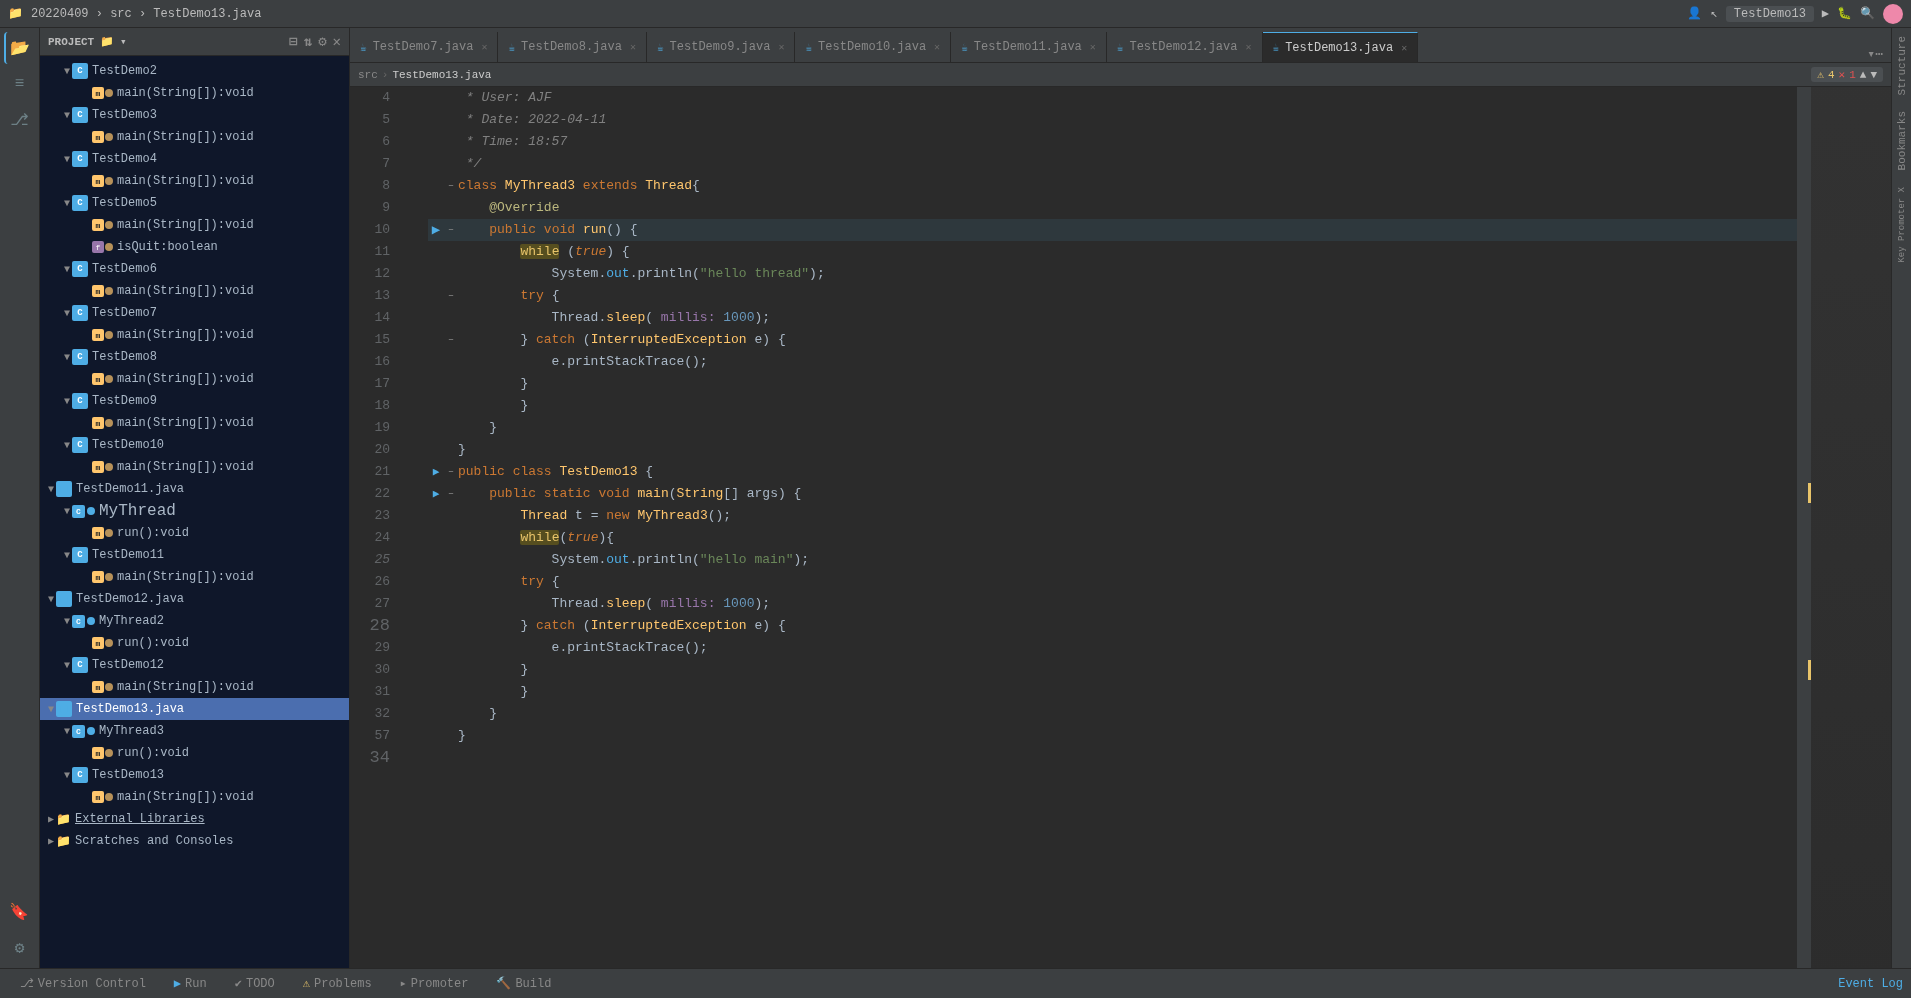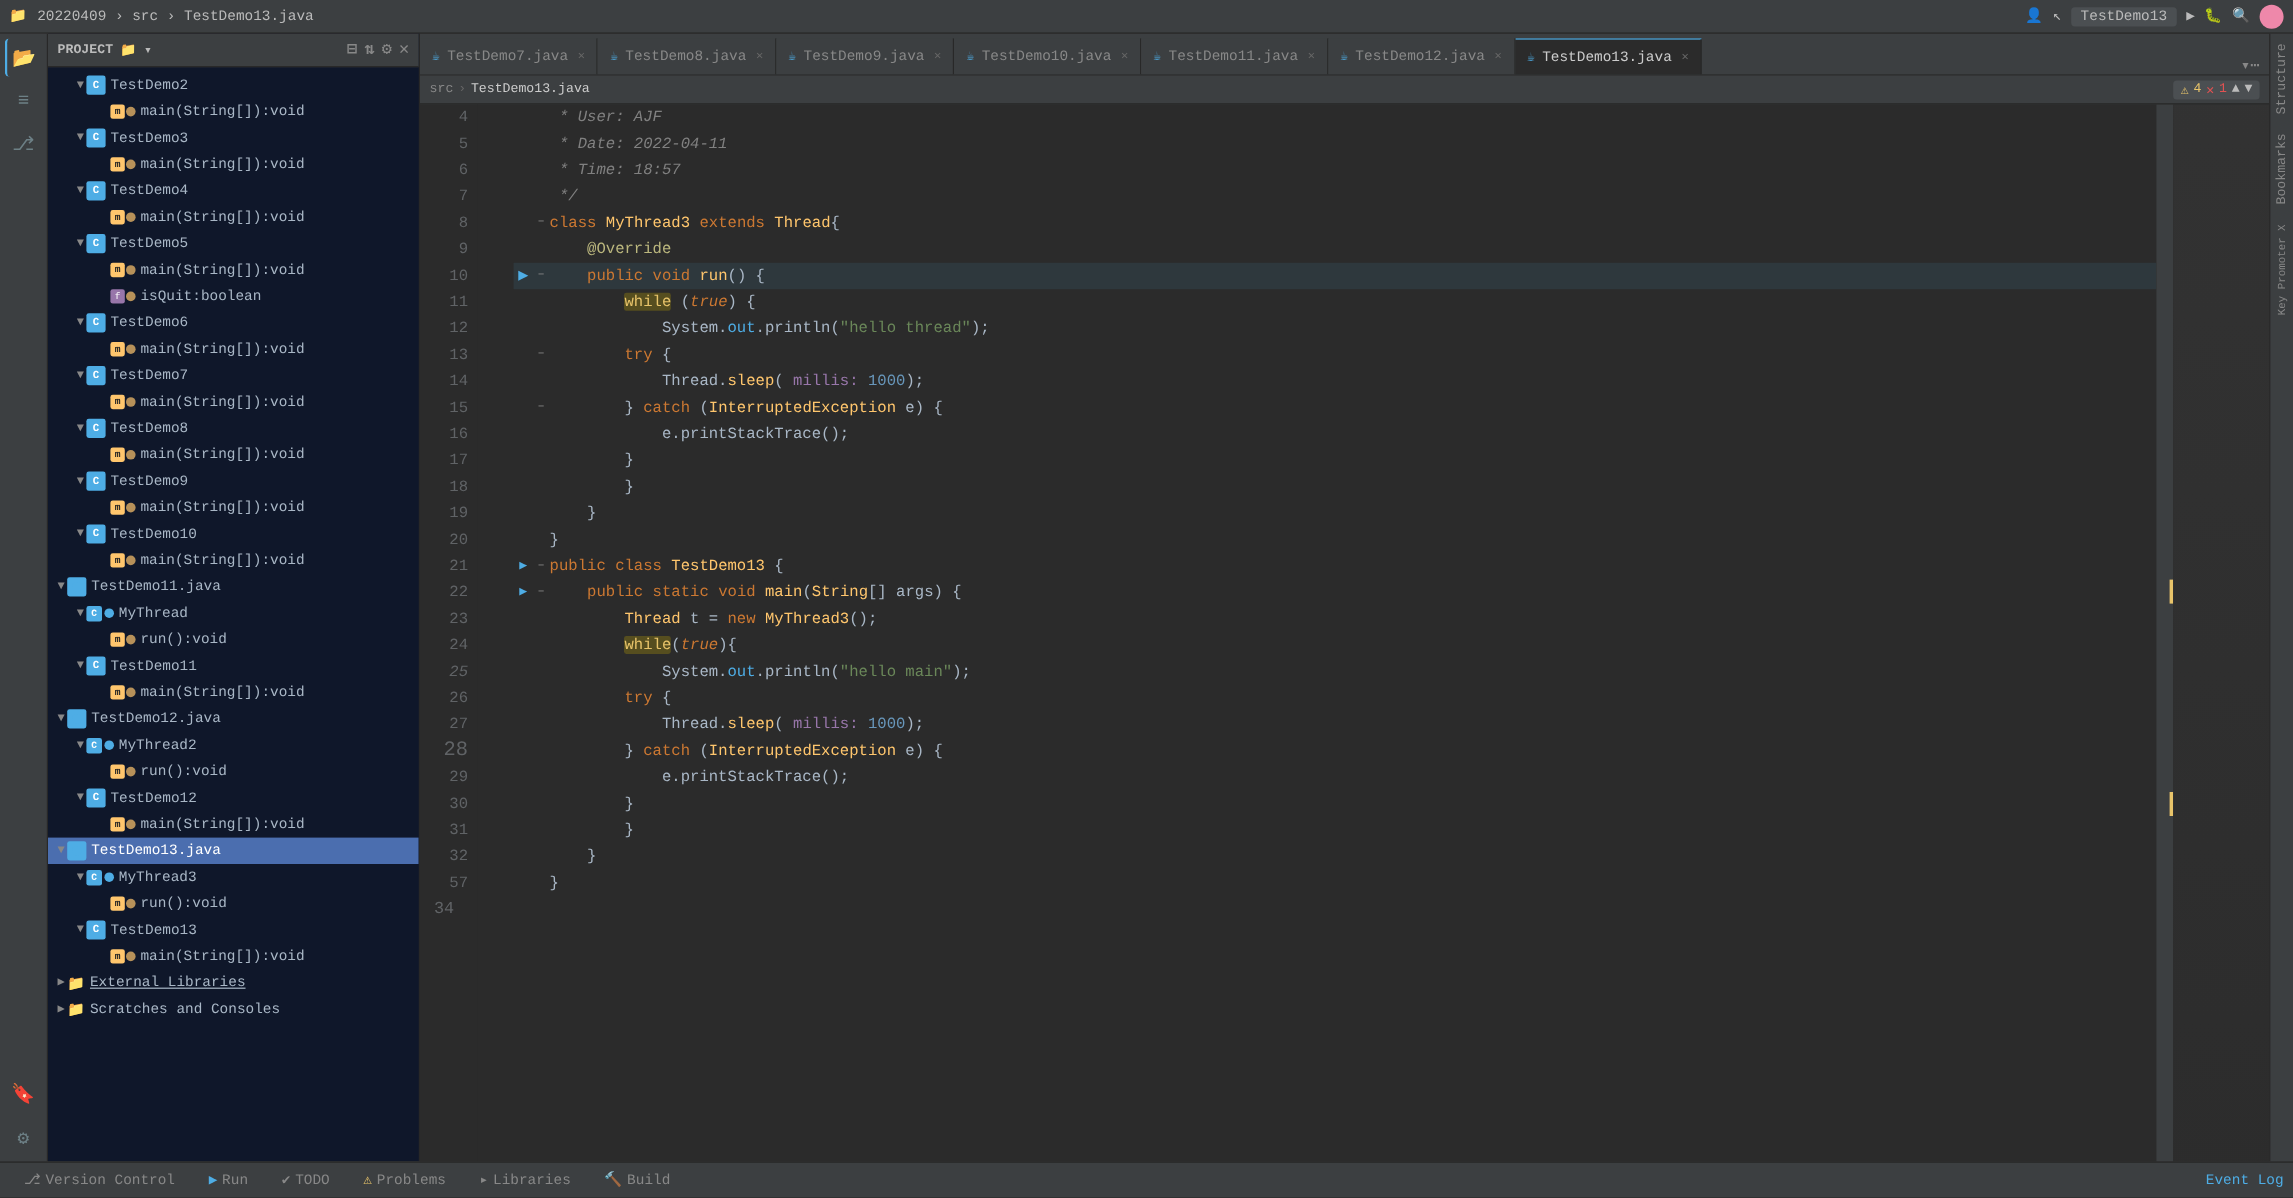--- a/index.html
+++ b/index.html
@@ -485,21 +485,21 @@
             <span style="width:8px;height:8px;background:#4eade5;border-radius:50%;display:inline-block;"></span>
           </span>
           <span style="font-size:12px;">TestDemo11.java</span>
         </div>
         <div class="tree-item" style="padding-left: 24px;">
           <span style="color:#888;font-size:10px;margin-right:2px;">▼</span>
           <span style="display:inline-flex;align-items:center;margin-right:4px;gap:2px;">
             <span style="width:13px;height:13px;background:#4eade5;color:#fff;font-size:8px;font-weight:bold;display:inline-flex;align-items:center;justify-content:center;border-radius:2px;">C</span>
             <span style="width:8px;height:8px;background:#4eade5;border-radius:50%;display:inline-block;"></span>
           </span>
-          <span style="font-size:12px;">MyThread</span>
+          <span style="font-size:16px;">MyThread</span>
         </div>
         <div class="tree-item" style="padding-left: 40px;">
           <span style="width:12px;display:inline-block;"></span>
           <span style="display:inline-flex;align-items:center;margin-right:4px;gap:1px;">
             <span style="width:12px;height:12px;background:#ffc66d;color:#222;font-size:8px;font-weight:bold;display:inline-flex;align-items:center;justify-content:center;border-radius:2px;">m</span>
             <span style="width:8px;height:8px;background:#ffc66d;border-radius:50%;display:inline-block;opacity:0.7;"></span>
           </span>
           <span style="font-size:12px;">run():void</span>
         </div>
         <div class="tree-item" style="padding-left: 24px;">
@@ -686,21 +686,21 @@
           <div style="height: 22px; line-height: 22px; font-size: 13px;">24</div>
           <div style="height: 22px; line-height: 22px; font-size: 13px; font-style: italic;">25</div>
           <div style="height: 22px; line-height: 22px; font-size: 13px;">26</div>
           <div style="height: 22px; line-height: 22px; font-size: 13px;">27</div>
           <div style="height: 22px; line-height: 22px; font-size: 17px;">28</div>
           <div style="height: 22px; line-height: 22px; font-size: 13px;">29</div>
           <div style="height: 22px; line-height: 22px; font-size: 13px;">30</div>
           <div style="height: 22px; line-height: 22px; font-size: 13px;">31</div>
           <div style="height: 22px; line-height: 22px; font-size: 13px;">32</div>
           <div style="height: 22px; line-height: 22px; font-size: 13px;">57</div>
-          <div style="height: 22px; line-height: 22px; font-size: 14px; text-align: center;">34</div>
+          <div style="height: 22px; line-height: 22px; font-size: 17px;">34</div>
         </div>
       <div id="code-gutter" style="width:22px;background:#2b2b2b;flex-shrink:0;">
       </div>
       <div id="code-content">
 
       <div class="code-line"><span class="gutter-area"></span><span class="gutter-area" style="width:14px;"></span><code><span class="cm"> * User: AJF</span></code></div>
           <div class="code-line"><span class="gutter-area"></span><span class="gutter-area" style="width:14px;"></span><code><span class="cm"> * Date: 2022-04-11</span></code></div>
           <div class="code-line"><span class="gutter-area"></span><span class="gutter-area" style="width:14px;"></span><code><span class="cm"> * Time: 18:57</span></code></div>
           <div class="code-line"><span class="gutter-area"></span><span class="gutter-area" style="width:14px;"></span><code><span class="cm"> */</span></code></div>
           <div class="code-line"><span class="gutter-area"></span><span class="gutter-area" style="width:14px;"><span style="color:#888;font-size:10px;">–</span></span><code><span class="kw">class</span> <span class="cls">MyThread3</span> <span class="kw">extends</span> <span class="cls">Thread</span>{</code></div>
@@ -762,21 +762,21 @@
   <div class="bottom-tab">
     <span>✔</span>
     <span>TODO</span>
   </div>
   <div class="bottom-tab">
     <span style="color:#e8c46a;">⚠</span>
     <span>Problems</span>
   </div>
   <div class="bottom-tab">
     <span>▸</span>
-    <span>Libraries</span>
+    <span>Promoter</span>
   </div>
   <div class="bottom-tab">
     <span>🔨</span>
     <span>Build</span>
   </div>
   <div style="margin-left:auto;">
     <span style="color:#4eade5;font-size:12px;">Event Log</span>
   </div>
 </div>
 

